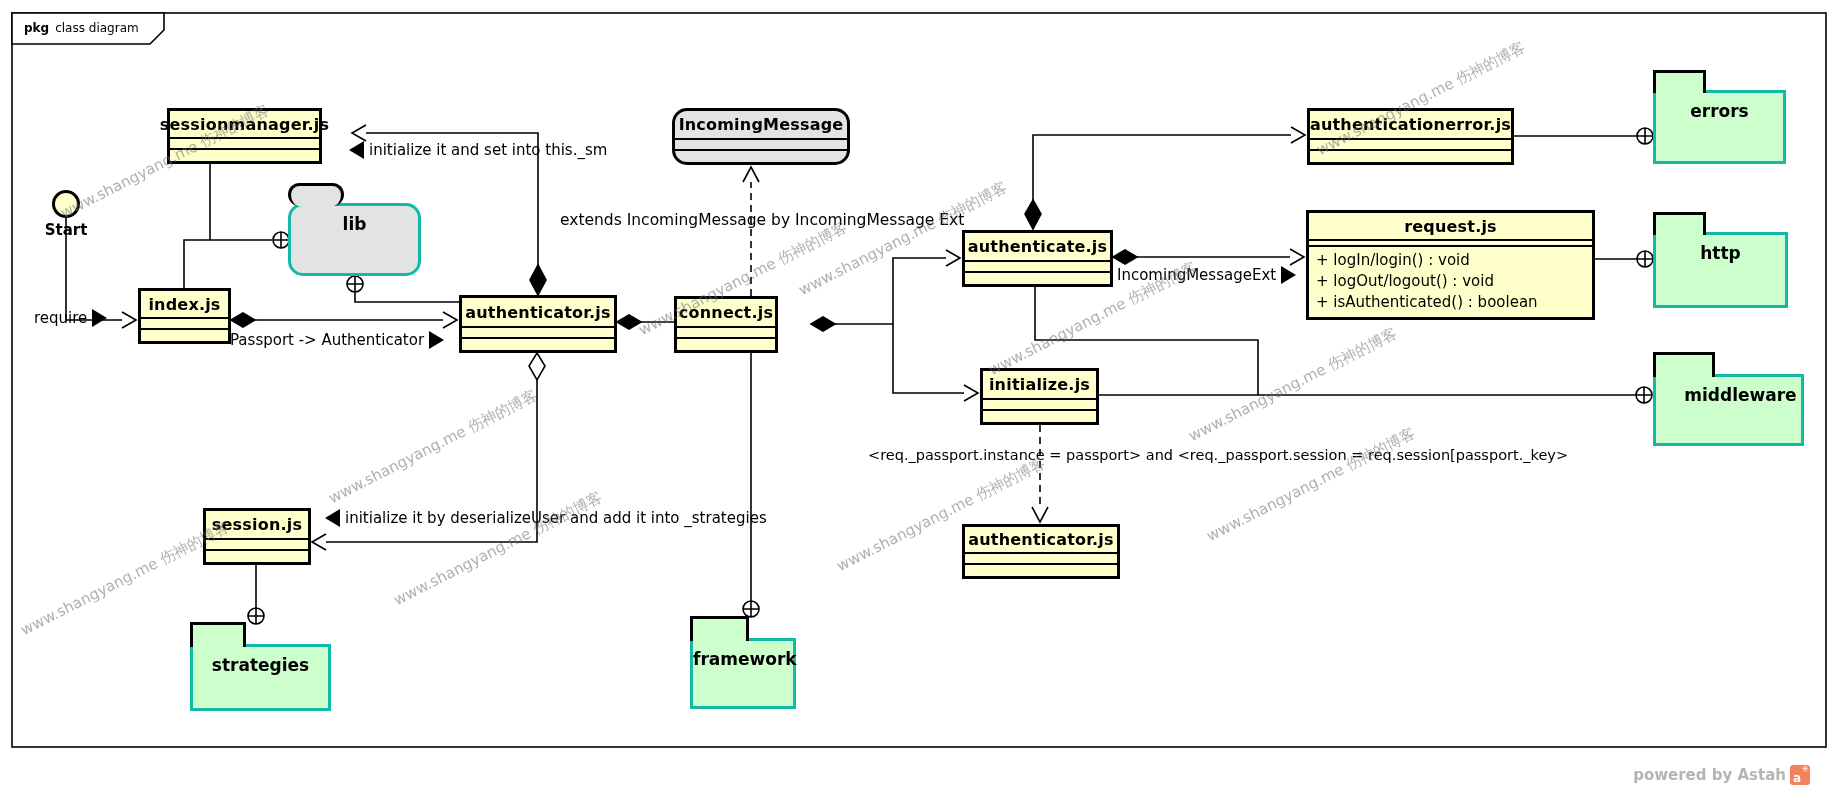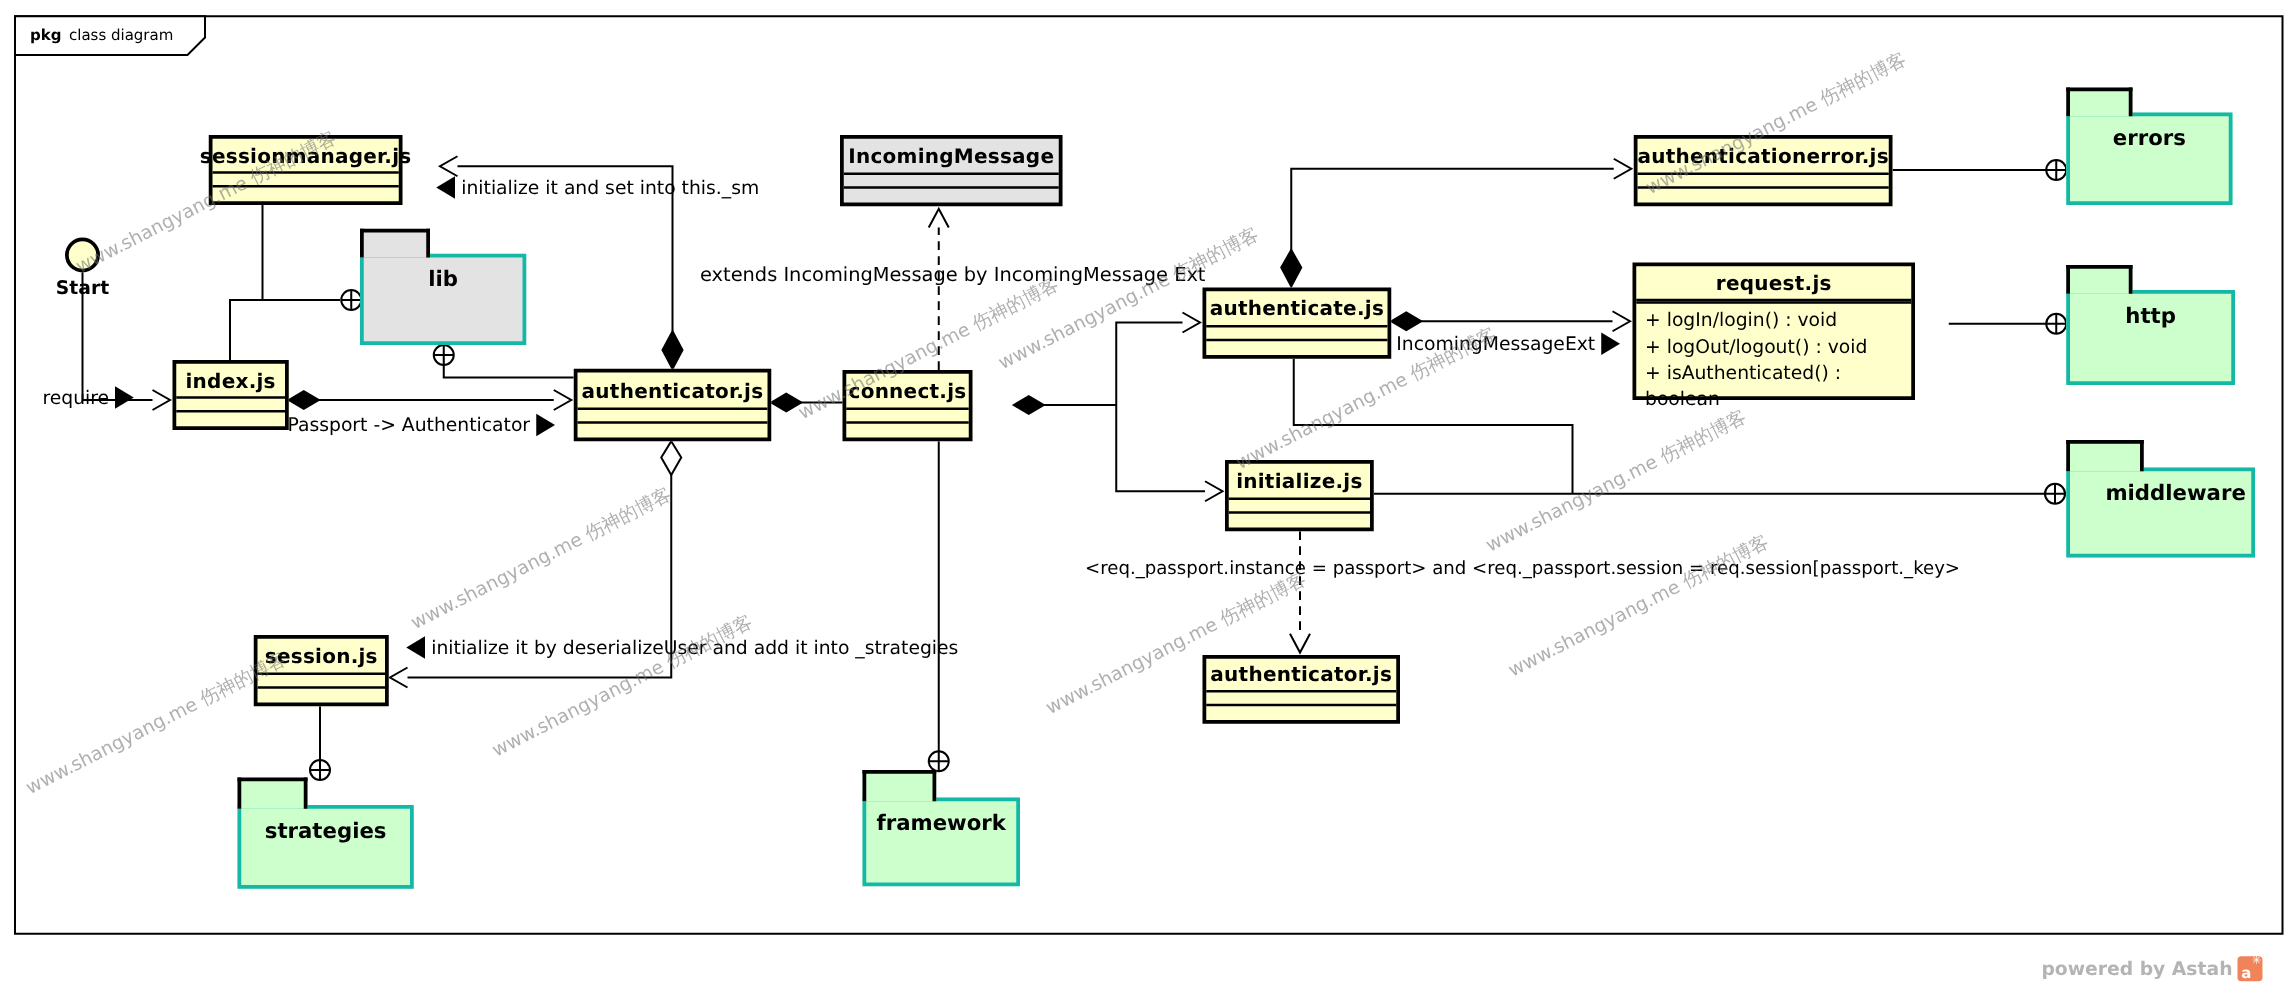--- a/index.html
+++ b/index.html
@@ -12,21 +12,21 @@
   .uml-title{flex:1;display:flex;align-items:center;justify-content:center;
              font-weight:bold;font-size:16px;letter-spacing:.2px;}
   .uml-attrs{height:9px;border-top:2px solid #000;}
   .uml-ops{height:11px;border-top:2px solid #000;}
   .uml-ops.withtext{height:auto;padding:3px 7px 4px;font-size:15px;line-height:21px;}
   .pkg-tab{position:absolute;z-index:2;box-sizing:border-box;border:3px solid #000;border-bottom:none;}
   .pkg-body{position:absolute;z-index:2;box-sizing:border-box;border:3px solid #14b8a6;
             font-weight:bold;font-size:17px;text-align:center;padding-top:8px;}
   .pkg-tab.z3{z-index:3;}
   .green{background:#ccffcc;}
-  .gray{background:#e3e3e3;}
+  .gray{background:#e3e3e3;border-radius:15px;}
   .startnode{position:absolute;z-index:2;width:28px;height:28px;border-radius:50%;
              background:#ffffcc;border:3px solid #000;box-sizing:border-box;}
   .lbl{position:absolute;z-index:4;font-size:15px;white-space:nowrap;display:flex;align-items:center;gap:5px;}
   .tri-r{width:0;height:0;border-left:15px solid #000;border-top:9px solid transparent;border-bottom:9px solid transparent;}
   .tri-l{width:0;height:0;border-right:15px solid #000;border-top:9px solid transparent;border-bottom:9px solid transparent;}
   .watermark{position:absolute;z-index:5;font-size:15px;color:rgba(110,110,110,.55);
              white-space:nowrap;transform:rotate(-27deg);transform-origin:0 50%;pointer-events:none;}
   .frame-tab-text{position:absolute;z-index:4;left:24px;top:21px;font-size:12px;}
   .frame-tab-text b{margin-right:6px;}
   .footer{position:absolute;z-index:4;right:26px;top:765px;display:flex;align-items:center;gap:4px;}
@@ -215,21 +215,21 @@
     <div class="uml-attrs"></div>
     <div class="uml-ops"></div>
   </div>
 
   <div class="node uml-class" style="left:1307px;top:108px;width:207px;height:57px;">
     <div class="uml-title">authenticationerror.js</div>
     <div class="uml-attrs"></div>
     <div class="uml-ops"></div>
   </div>
 
-  <div class="node uml-class" style="left:1306px;top:210px;width:226px;height:110px;">
+  <div class="node uml-class" style="left:1306px;top:210px;width:289px;height:110px;">
     <div class="uml-title" style="flex:0 0 26px;">request.js</div>
     <div class="uml-attrs"></div>
     <div class="uml-ops withtext">
       <div>+ logIn/login() : void</div>
       <div>+ logOut/logout() : void</div>
       <div>+ isAuthenticated() : boolean</div>
     </div>
   </div>
 
   <div class="pkg-tab gray z3" style="left:288px;top:183px;width:56px;height:23px;"></div>
@@ -241,21 +241,21 @@
   <div class="pkg-tab green z3" style="left:1653px;top:212px;width:53px;height:23px;"></div>
   <div class="pkg-body green" style="left:1653px;top:232px;width:135px;height:76px;">http</div>
 
   <div class="pkg-tab green z3" style="left:1653px;top:352px;width:62px;height:25px;"></div>
   <div class="pkg-body green" style="left:1653px;top:374px;width:151px;height:72px;padding-left:24px;">middleware</div>
 
   <div class="pkg-tab green z3" style="left:190px;top:622px;width:56px;height:25px;"></div>
   <div class="pkg-body green" style="left:190px;top:644px;width:141px;height:67px;">strategies</div>
 
   <div class="pkg-tab green z3" style="left:690px;top:616px;width:59px;height:25px;"></div>
-  <div class="pkg-body green" style="left:690px;top:638px;width:126px;height:71px;">framework</div>
+  <div class="pkg-body green" style="left:690px;top:638px;width:106px;height:71px;">framework</div>
 
   <div class="lbl" style="left:34px;top:309px;">
     <span>require</span>
     <span class="tri-r"></span>
   </div>
 
   <div class="lbl" style="left:349px;top:141px;">
     <span class="tri-l"></span>
     <span>initialize it and set into this._sm</span>
   </div>

